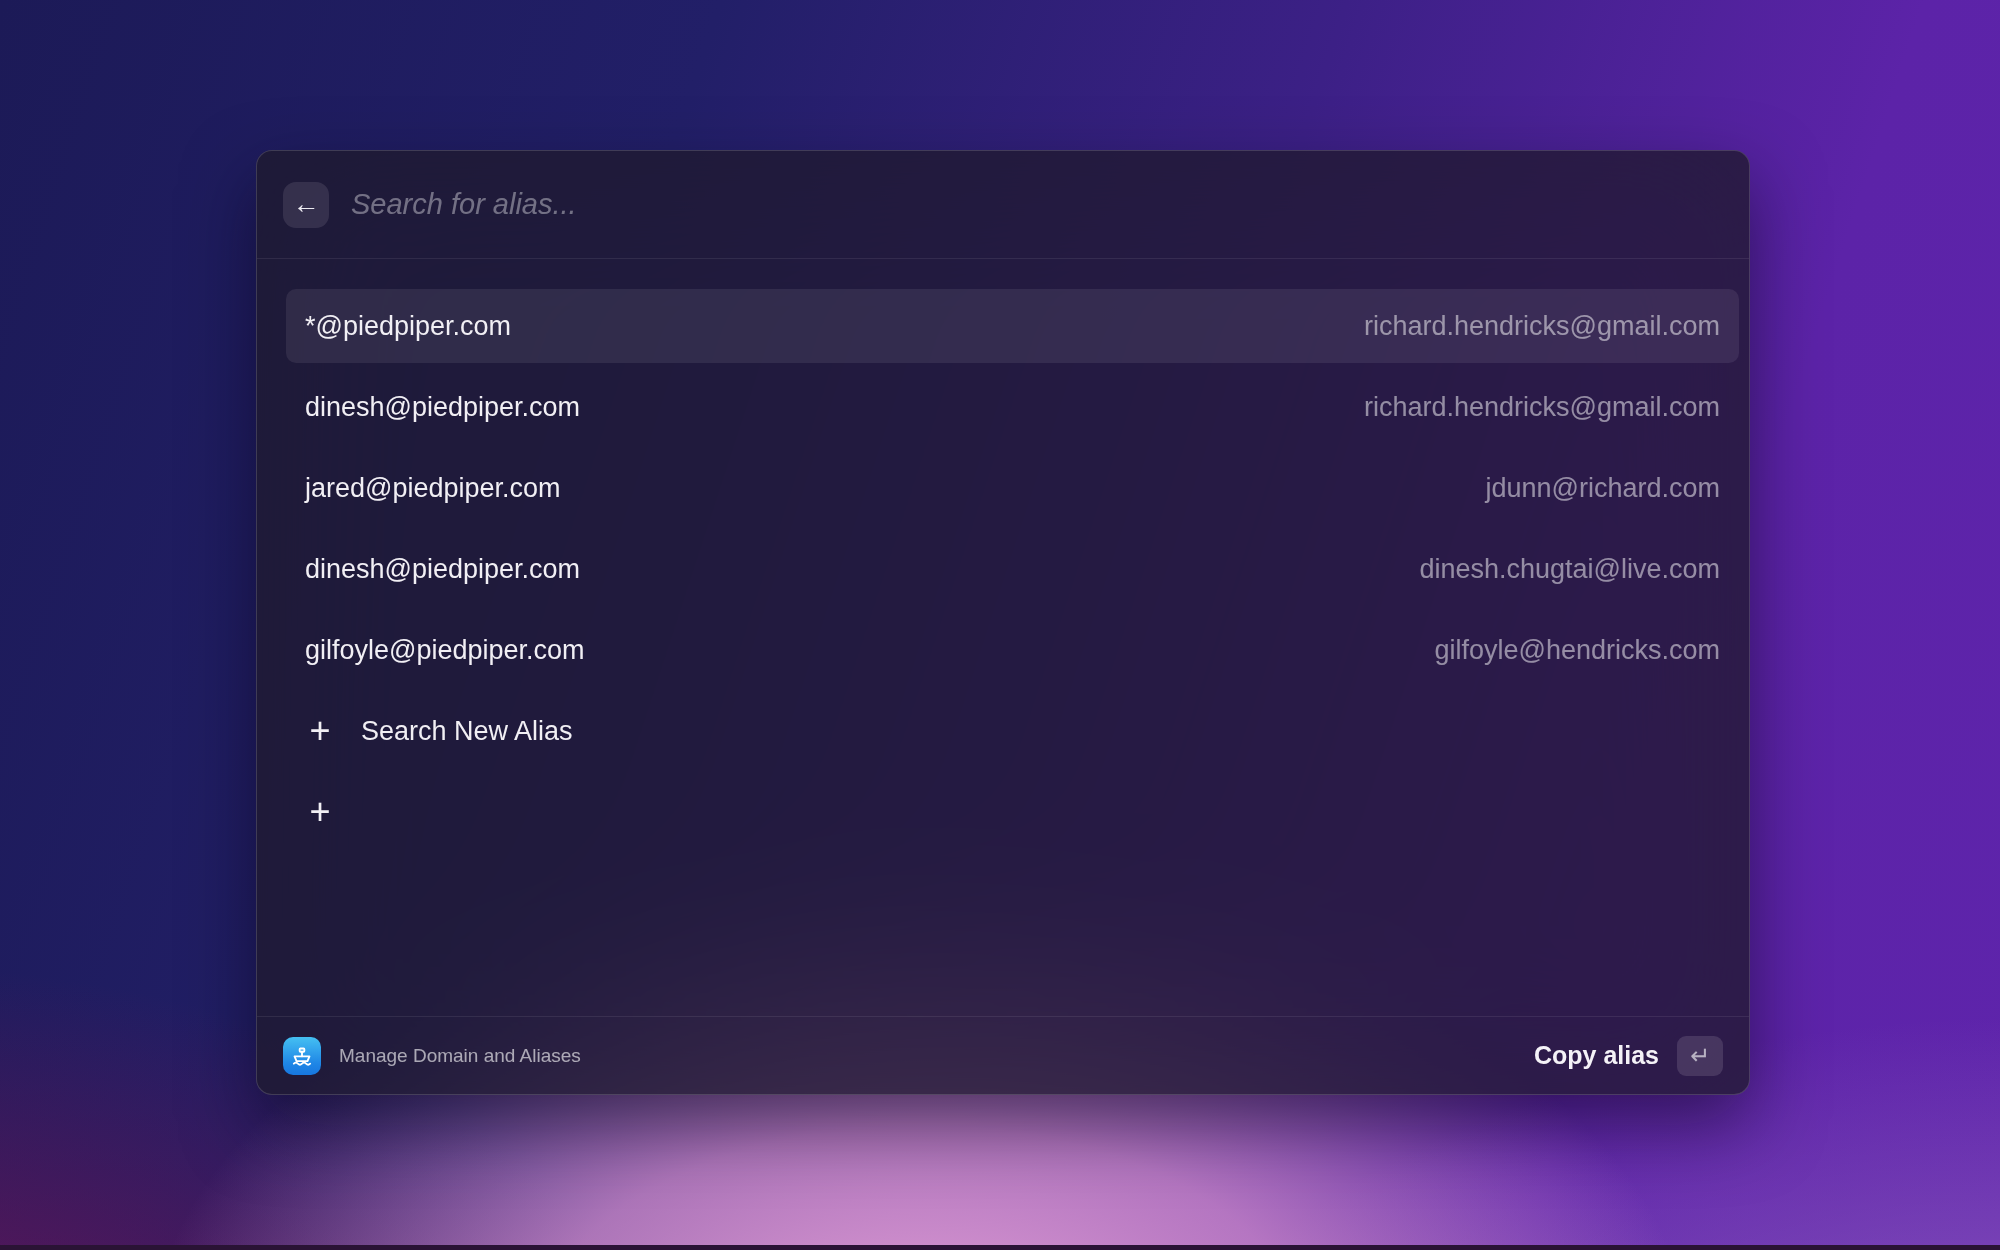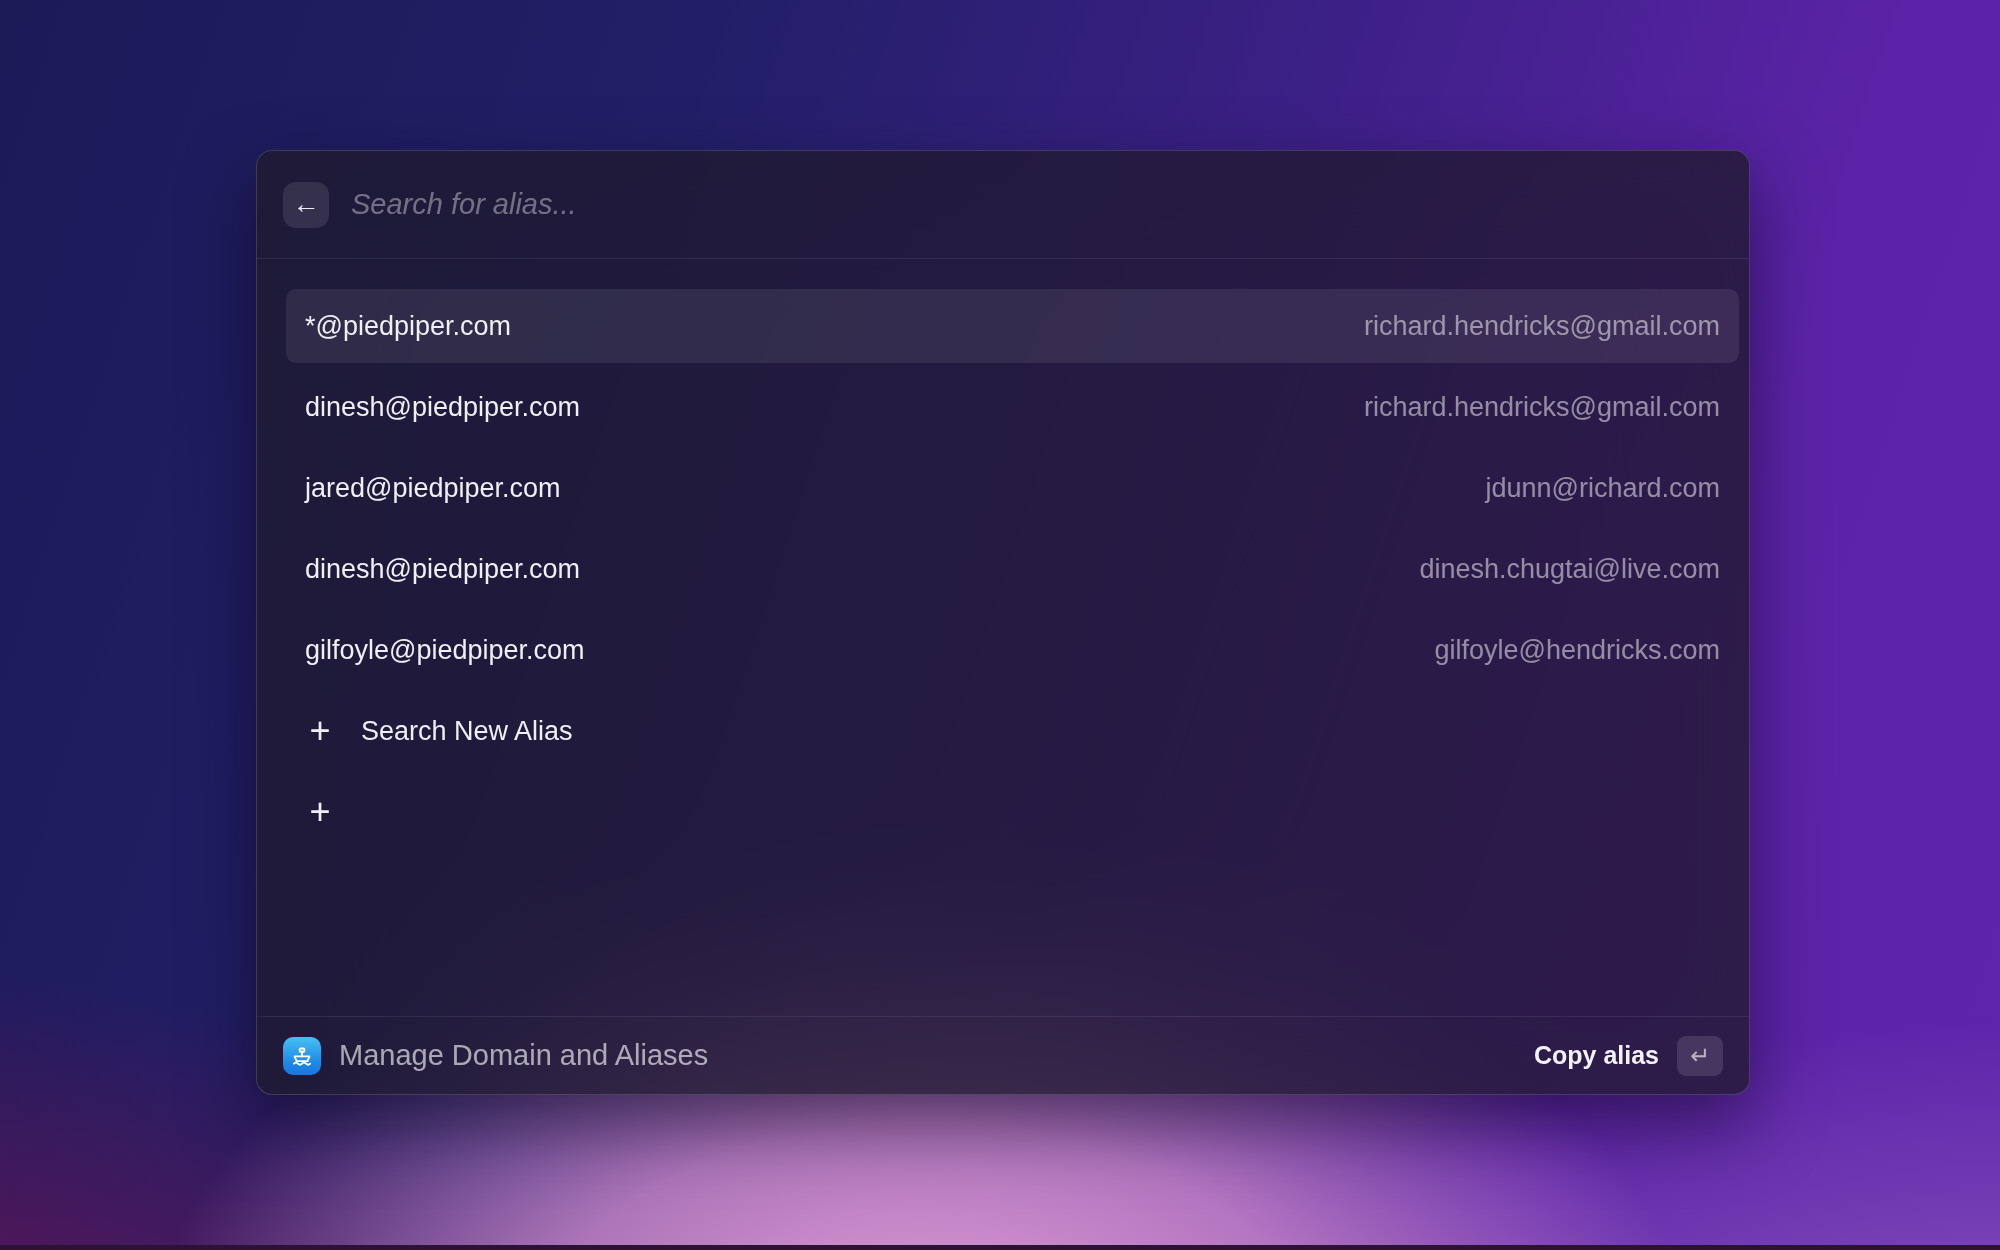--- a/index.html
+++ b/index.html
@@ -80,21 +80,21 @@
   .footer{
     flex:0 0 78px;height:78px;border-top:1px solid rgba(255,255,255,0.08);
     display:flex;align-items:center;padding:0 26px;gap:18px;
     box-sizing:border-box;
   }
   .app-icon{
     width:38px;height:38px;border-radius:10px;flex:0 0 38px;
     background:linear-gradient(180deg,#45c0f2 0%,#1f86e6 70%,#1777e0 100%);
     display:flex;align-items:center;justify-content:center;
   }
-  .app-label{font-size:29px;color:rgba(255,255,255,0.62);flex:1;}
+  .app-label{font-size:19px;color:rgba(255,255,255,0.62);flex:1;}
   .copy-label{font-size:25px;font-weight:700;color:#f4f2f7;margin-left:auto;}
   .keycap{
     width:46px;height:40px;border-radius:9px;flex:0 0 46px;
     background:rgba(255,255,255,0.12);
     display:flex;align-items:center;justify-content:center;
     font-size:24px;color:rgba(255,255,255,0.62);user-select:none;
   }
 </style>
 </head>
 <body>

